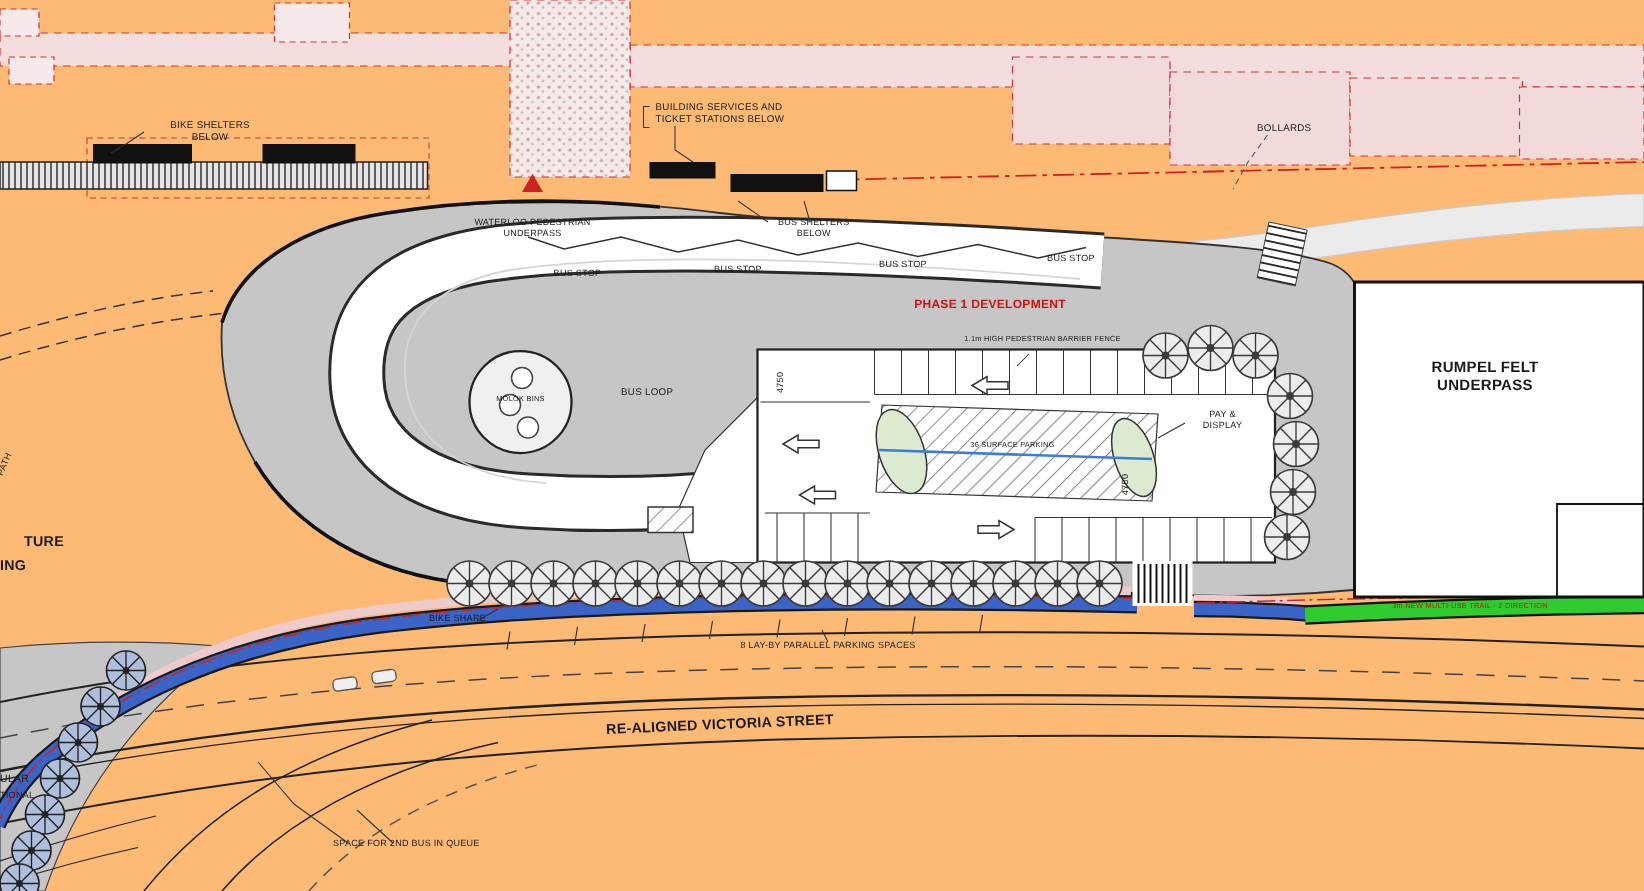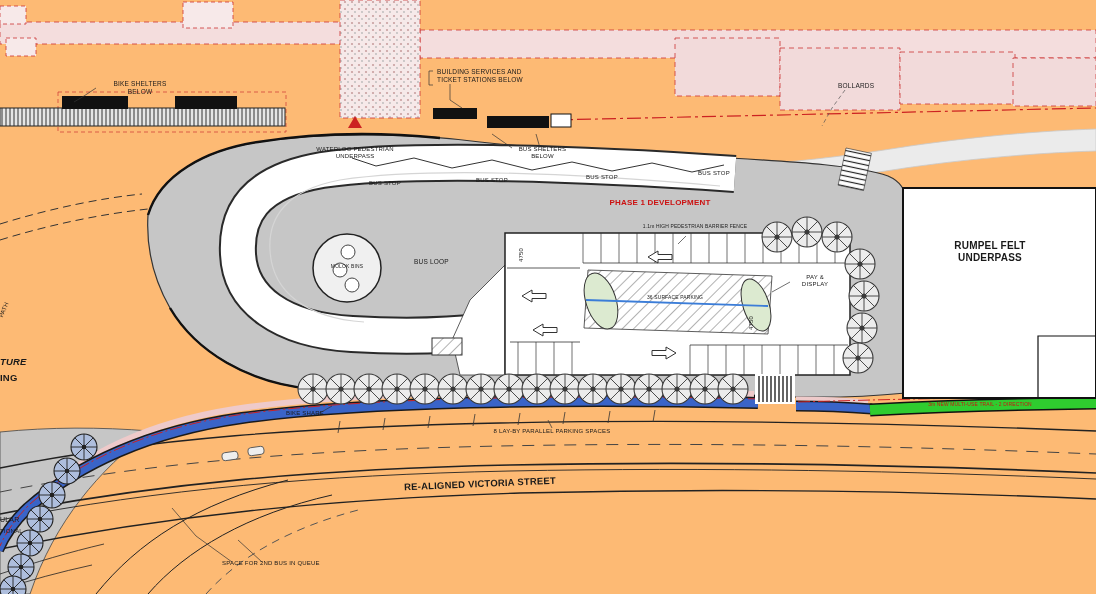--- a/index.html
+++ b/index.html
@@ -329,21 +329,21 @@
 <div class="lbl f6" style="left:286px;top:410px;">BIKE SHARE</div>
 
 <div class="lbl c f6" style="left:462px;top:428px;width:180px;">8 LAY-BY PARALLEL PARKING SPACES</div>
 
 <div class="lbl c f6 red sc8" style="left:880px;top:402px;width:200px;">3m NEW MULTI-USE TRAIL - 2 DIRECTION</div>
 
 <div class="lbl c b f95" style="left:340px;top:478px;width:280px;transform:rotate(-2.5deg);">RE-ALIGNED VICTORIA STREET</div>
 
 <div class="lbl f6" style="left:222px;top:560px;">SPACE FOR 2ND BUS IN QUEUE</div>
 
-<div class="lbl b f95" style="left:0px;top:356px;font-style:italic;">TURE</div>
+<div class="lbl b f95" style="left:16px;top:356px;">TURE</div>
 <div class="lbl b f95" style="left:0px;top:372px;text-align:center;">ING</div>
 
 <div class="lbl f6" style="left:-2px;top:316px;transform:rotate(-68deg);transform-origin:left top;">PATH</div>
 
 <div class="lbl f7" style="left:0px;top:516px;">ULAR</div>
 <div class="lbl f6" style="left:0px;top:528px;">TIONAL</div>
 
 </div>
 
 </body></html>

